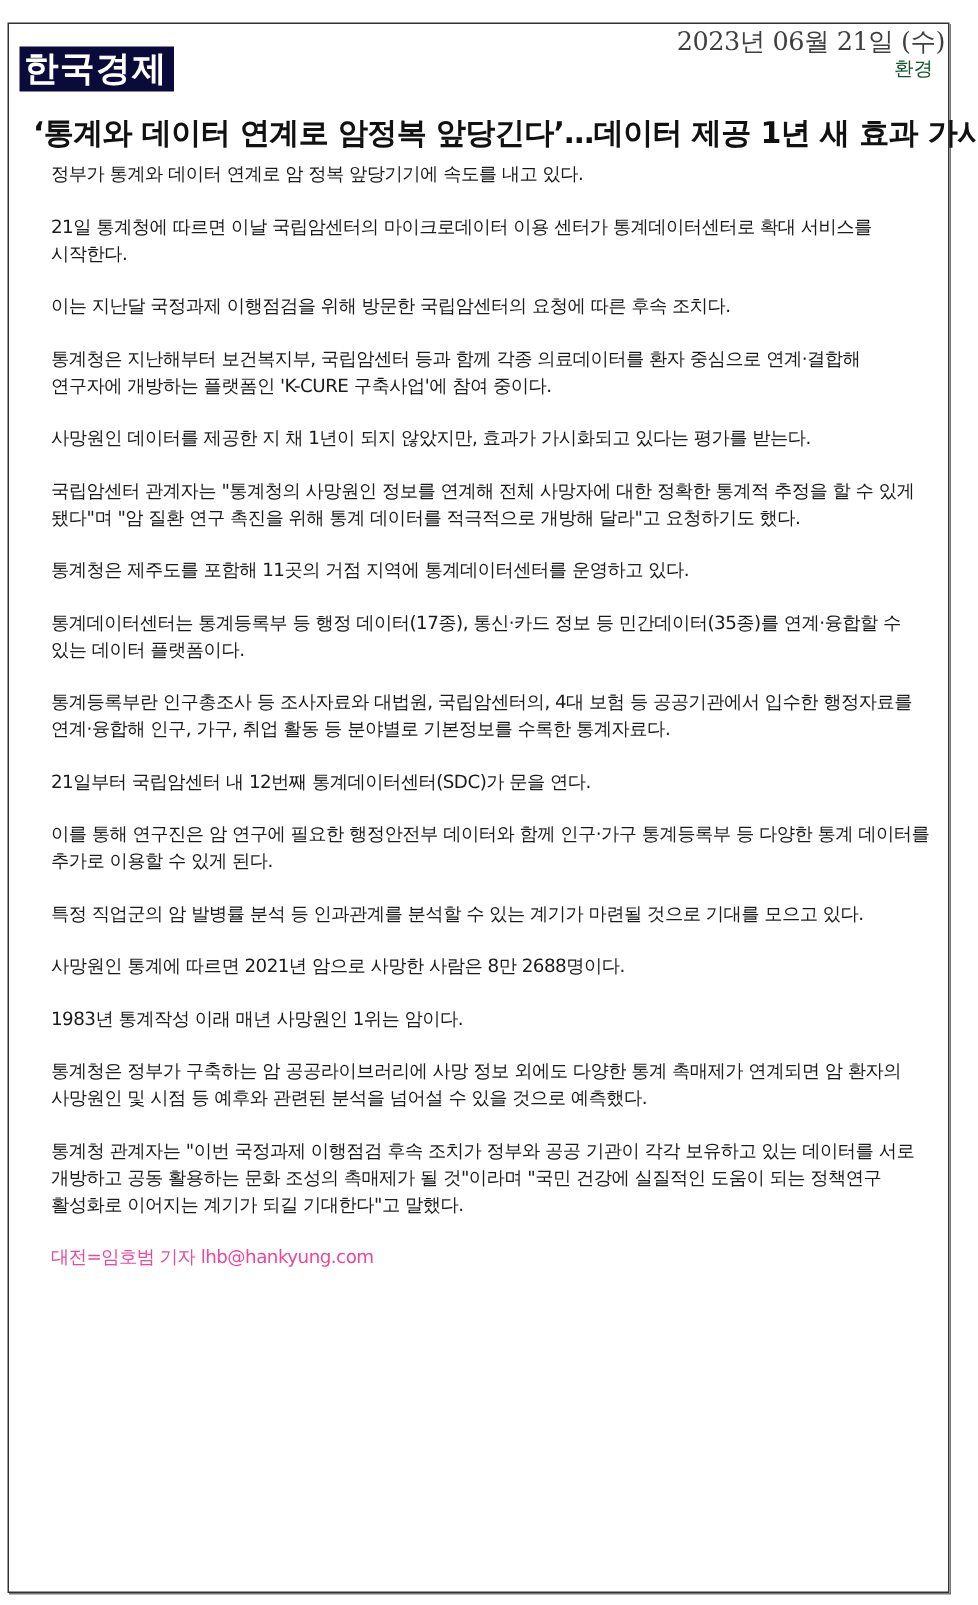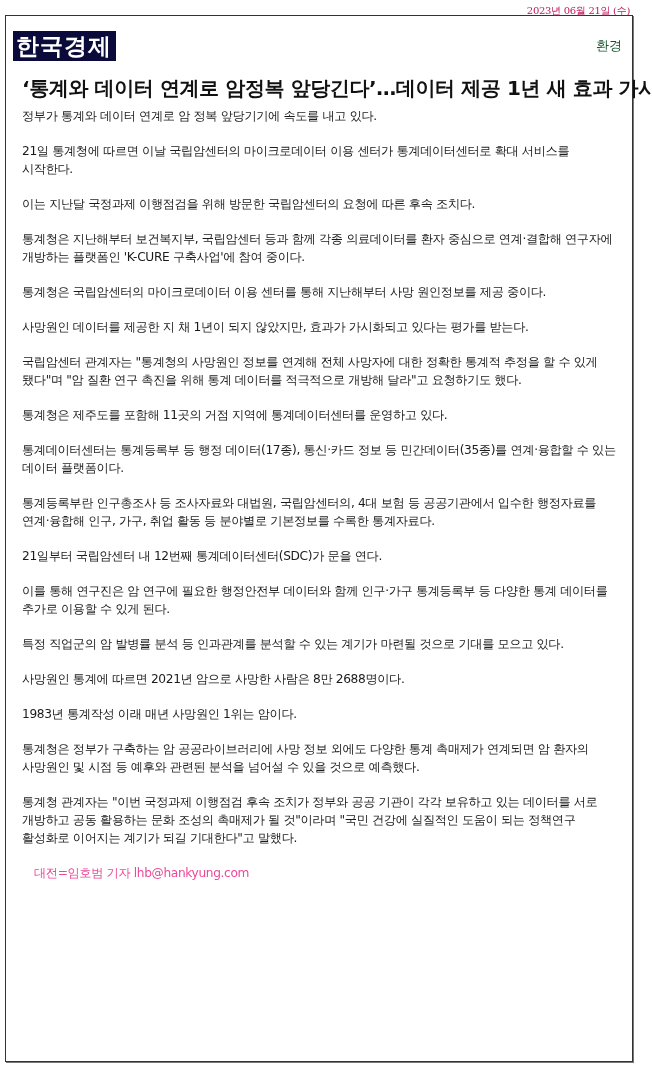--- a/index.html
+++ b/index.html
@@ -35,24 +35,24 @@
     color: #ffffff;
     font-family: "DejaVu Sans", sans-serif;
     font-weight: bold;
     font-size: 23px;
     line-height: 30px;
     letter-spacing: 1px;
   }
   .pub-date {
     position: absolute;
     right: 22px;
-    top: 4px;
+    top: 16px;
     font-family: "DejaVu Serif", "Liberation Serif", serif;
-    font-size: 10px;
-    color: #be185d;
+    font-size: 17px;
+    color: #404040;
     letter-spacing: -0.3px;
   }
   .section-label {
     position: absolute;
     right: 30px;
     top: 37px;
     font-family: Liberation Serif, serif;
     font-size: 13px;
     color: #14532d;
   }
@@ -67,21 +67,21 @@
     letter-spacing: -0.4px;
     white-space: nowrap;
   }
   .article-body {
     position: absolute;
     left: 22px;
     top: 107px;
     width: 600px;
   }
   .para {
-    margin: 0 0 17px 0;
+    margin: 0 0 17px 12px;
     font-size: 12.2px;
     line-height: 18px;
     color: #1a1a1a;
     letter-spacing: -0.35px;
     word-break: keep-all;
   }
   .byline {
     margin: 12px;
     font-size: 12.2px;
     line-height: 18px;
@@ -98,21 +98,20 @@
 <div class="pub-date">2023년 06월 21일 (수)</div>
 <div class="section-label">환경</div>
 
 <div class="headline">‘통계와 데이터 연계로 암정복 앞당긴다’…데이터 제공 1년 새 효과 가시화</div>
 
 <div class="article-body">
   <p class="para">정부가 통계와 데이터 연계로 암 정복 앞당기기에 속도를 내고 있다.</p>
   <p class="para">21일 통계청에 따르면 이날 국립암센터의 마이크로데이터 이용 센터가 통계데이터센터로 확대 서비스를 시작한다.</p>
   <p class="para">이는 지난달 국정과제 이행점검을 위해 방문한 국립암센터의 요청에 따른 후속 조치다.</p>
   <p class="para">통계청은 지난해부터 보건복지부, 국립암센터 등과 함께 각종 의료데이터를 환자 중심으로 연계·결합해 연구자에 개방하는 플랫폼인 'K-CURE 구축사업'에 참여 중이다.</p>
-  <p class="para">통계청은 국립암센터의 마이크로데이터 이용 센터를 통해 지난해부터 사망 원인정보를 제공 중이다.</p>
   <p class="para">사망원인 데이터를 제공한 지 채 1년이 되지 않았지만, 효과가 가시화되고 있다는 평가를 받는다.</p>
   <p class="para">국립암센터 관계자는 "통계청의 사망원인 정보를 연계해 전체 사망자에 대한 정확한 통계적 추정을 할 수 있게 됐다"며 "암 질환 연구 촉진을 위해 통계 데이터를 적극적으로 개방해 달라"고 요청하기도 했다.</p>
   <p class="para">통계청은 제주도를 포함해 11곳의 거점 지역에 통계데이터센터를 운영하고 있다.</p>
   <p class="para">통계데이터센터는 통계등록부 등 행정 데이터(17종), 통신·카드 정보 등 민간데이터(35종)를 연계·융합할 수 있는 데이터 플랫폼이다.</p>
   <p class="para">통계등록부란 인구총조사 등 조사자료와 대법원, 국립암센터의, 4대 보험 등 공공기관에서 입수한 행정자료를 연계·융합해 인구, 가구, 취업 활동 등 분야별로 기본정보를 수록한 통계자료다.</p>
   <p class="para">21일부터 국립암센터 내 12번째 통계데이터센터(SDC)가 문을 연다.</p>
   <p class="para">이를 통해 연구진은 암 연구에 필요한 행정안전부 데이터와 함께 인구·가구 통계등록부 등 다양한 통계 데이터를 추가로 이용할 수 있게 된다.</p>
   <p class="para">특정 직업군의 암 발병률 분석 등 인과관계를 분석할 수 있는 계기가 마련될 것으로 기대를 모으고 있다.</p>
   <p class="para">사망원인 통계에 따르면 2021년 암으로 사망한 사람은 8만 2688명이다.</p>
   <p class="para">1983년 통계작성 이래 매년 사망원인 1위는 암이다.</p>

